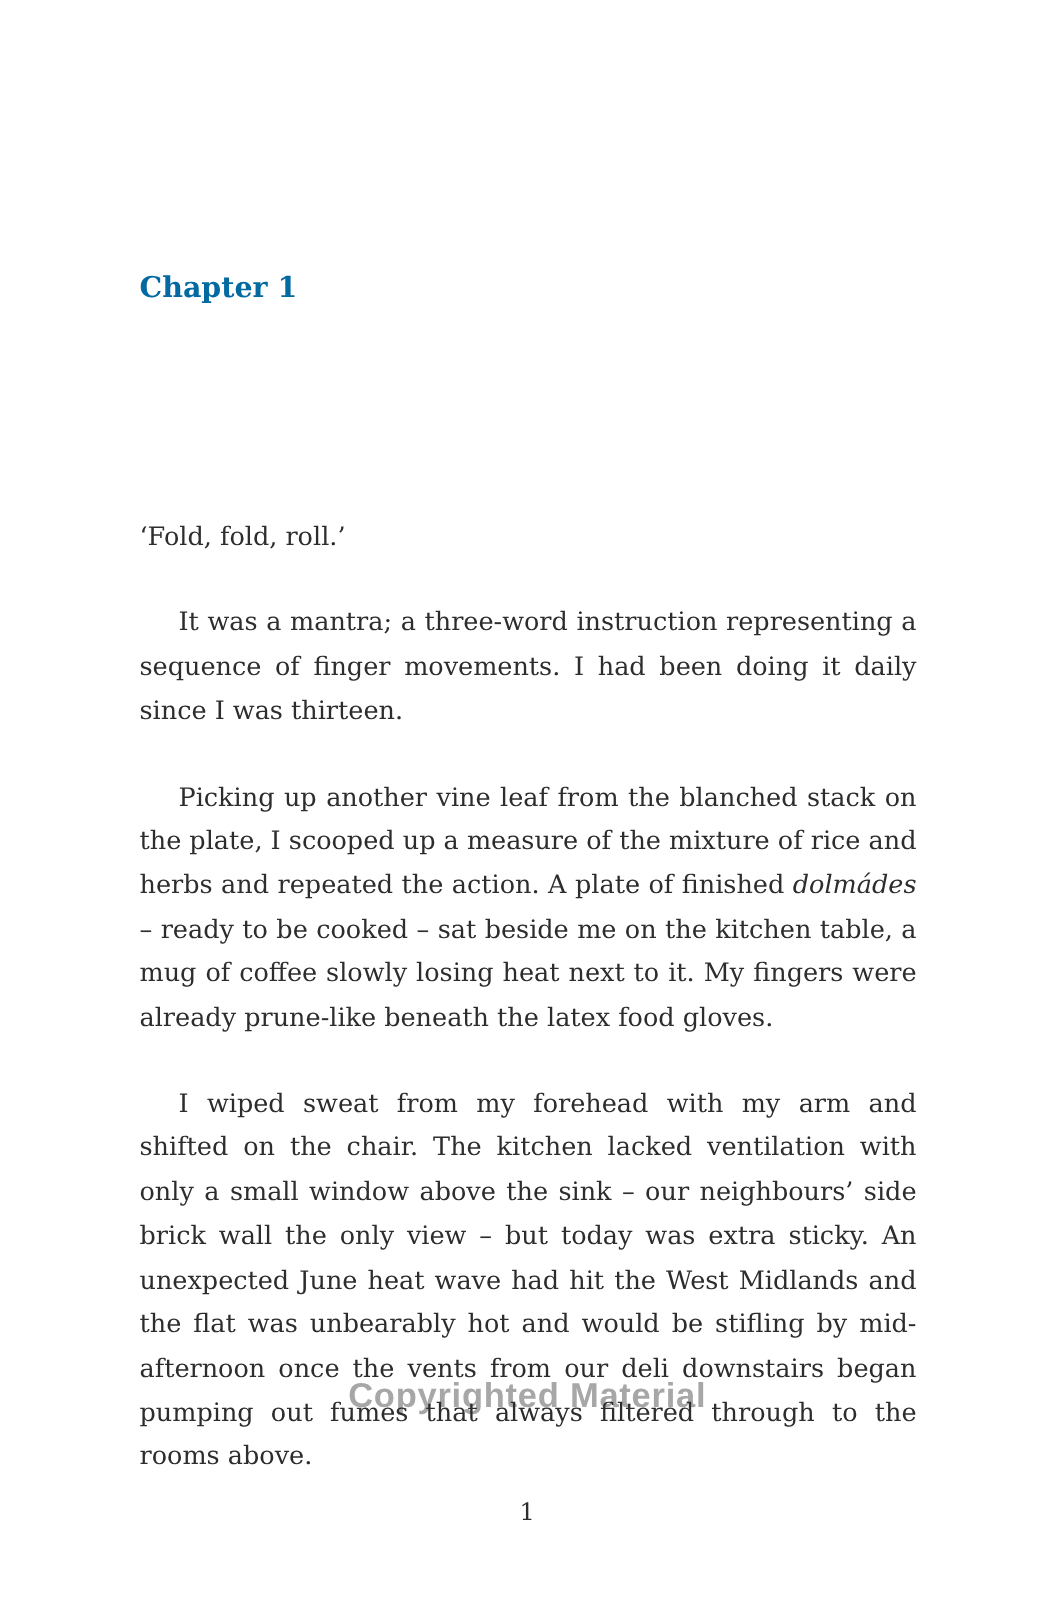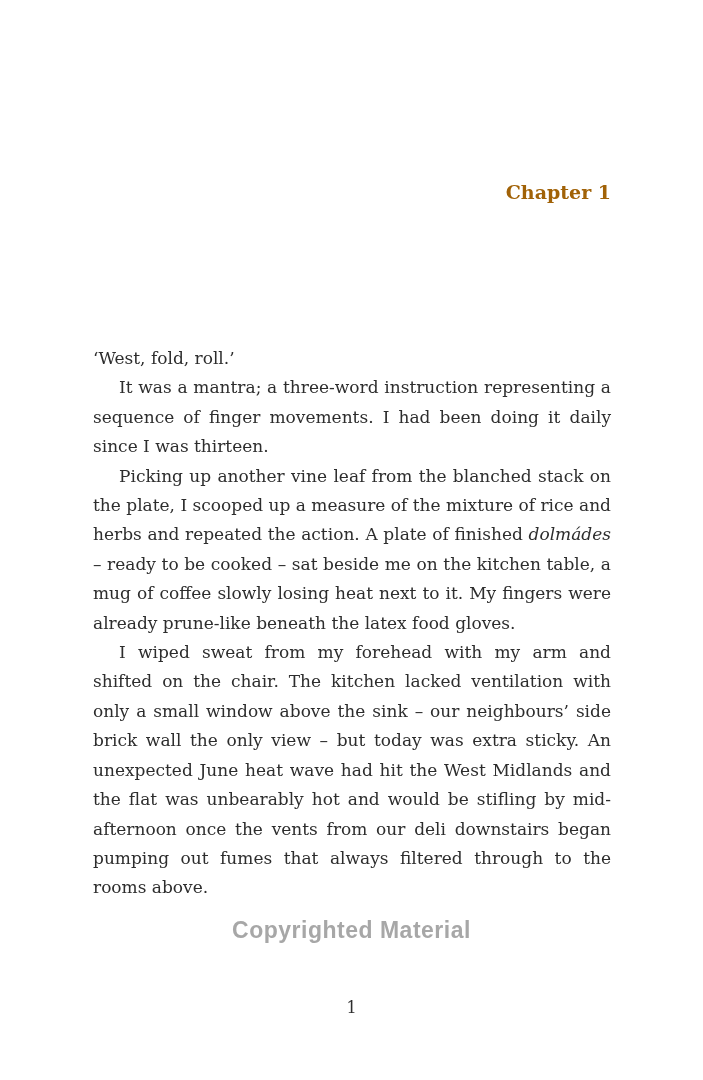--- a/index.html
+++ b/index.html
@@ -15,44 +15,45 @@
     overflow: hidden;
     font-family: "DejaVu Serif", serif;
     color: #2d2d2d;
   }
   .chapter-heading {
     position: absolute;
     top: 181px;
     left: 93px;
     width: 518px;
     margin: 0;
-    text-align: right;
+    text-align: left;
     font-family: "DejaVu Serif", serif;
     font-size: 19px;
     font-weight: bold;
-    color: #a16207;
+    color: #0369a1;
     z-index: 2;
   }
   .text-block {
     position: absolute;
     top: 344px;
     left: 93px;
     width: 518px;
     z-index: 2;
     font-size: 17px;
     line-height: 29.4px;
     text-align: justify;
     color: #2d2d2d;
   }
   .para {
     margin: 0;
     padding: 0;
   }
   .para.indent {
     text-indent: 26px;
+    margin-top: 28px;
   }
   .para em {
   }
   .watermark {
     position: absolute;
     top: 917px;
     left: 0;
     width: 100%;
     margin: 0;
     text-align: center;
@@ -79,21 +80,21 @@
 </style>
 </head>
 <body>
 
 <div class="page">
 
   <h1 class="chapter-heading">Chapter 1</h1>
 
   <div class="text-block">
 
-    <p class="para"><span>‘West, fold, roll.’</span></p>
+    <p class="para"><span>‘Fold, fold, roll.’</span></p>
 
     <p class="para indent"><span>It was a mantra; a three-word instruction representing a sequence of finger movements. I had been doing it daily since I was thirteen.</span></p>
 
 
     <p class="para indent"><span>Picking up another vine leaf from the blanched stack on the plate, I scooped up a measure of the mixture of rice and herbs and repeated the action. A plate of finished </span><em>dolmádes</em><span> – ready to be cooked – sat beside me on the kitchen table, a mug of coffee slowly losing heat next to it. My fingers were already prune-like beneath the latex food gloves.</span></p>
 
     <p class="para indent"><span>I wiped sweat from my forehead with my arm and shifted on the chair. The kitchen lacked ventilation with only a small window above the sink – our neighbours’ side brick wall the only view – but today was extra sticky. An unexpected June heat wave had hit the West Midlands and the flat was unbearably hot and would be stifling by mid-afternoon once the vents from our deli downstairs began pumping out fumes that always filtered through to the rooms above.</span></p>
 
   </div>
 

